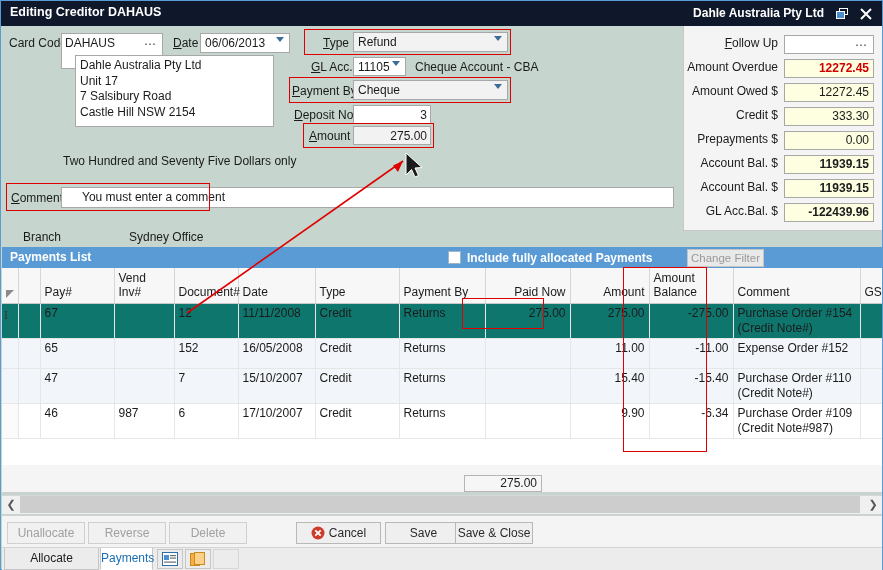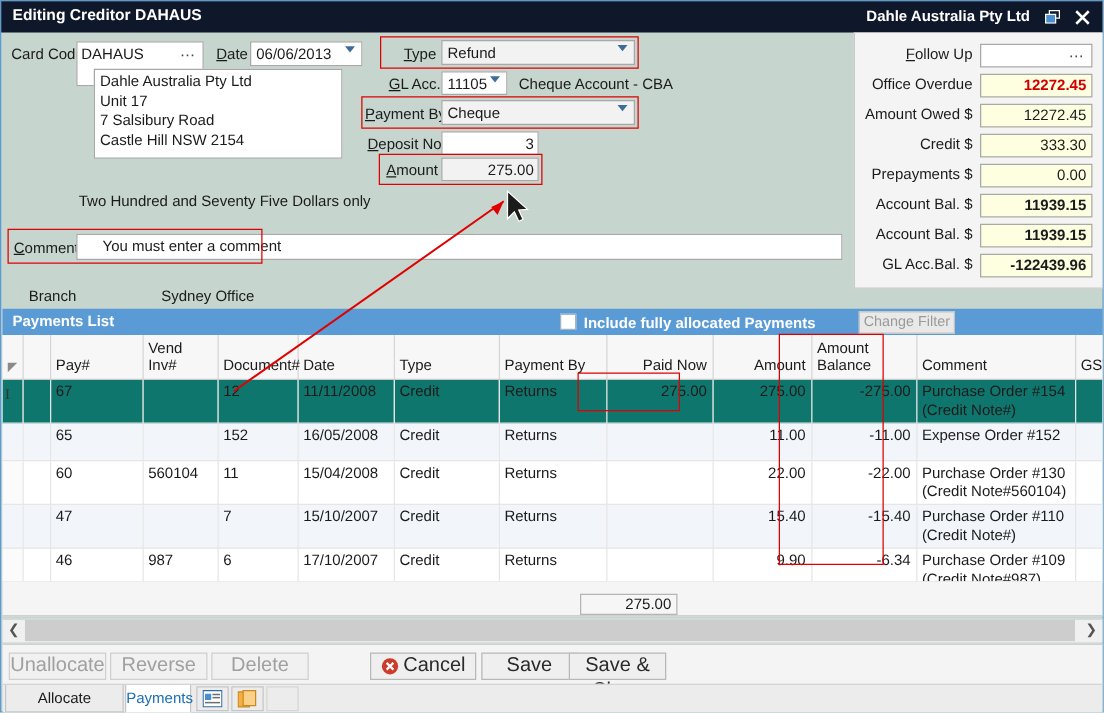--- a/index.html
+++ b/index.html
@@ -71,21 +71,21 @@
   .sumfld{position:absolute;left:463px;top:474px;width:78px;height:17px;box-sizing:border-box;background:#f6f6f6;border:1px solid #b5b5b5;text-align:right;padding:0 4px;font-size:12px;line-height:15px;}
 
   .hscroll{position:absolute;left:1px;top:494px;width:880px;height:18px;background:#f0f0f0;border-top:1px solid #d7d7d7;}
   .hs-left,.hs-right{position:absolute;top:0;width:18px;height:17px;text-align:center;line-height:17px;color:#555;font-size:11px;}
   .hs-left{left:0;}
   .hs-right{right:0;}
   .hs-thumb{position:absolute;left:18px;top:0;width:840px;height:17px;background:#cdcdcd;}
 
   
   .btnbar{position:absolute;left:1px;top:514px;width:880px;height:32px;background:#f4f4f4;border-top:1px solid #d0d0d0;}
-  .btn{position:absolute;top:6px;height:22px;box-sizing:border-box;background:#efefef;border:1px solid #b8b8b8;font-size:16px;text-align:center;line-height:20px;color:#2a2a2a;}
+  .btn{position:absolute;top:6px;height:22px;box-sizing:border-box;background:#efefef;border:1px solid #b8b8b8;font-size:12px;text-align:center;line-height:20px;color:#2a2a2a;}
   .btn.disabled{color:#a0a0a0;background:#f1f1f1;border-color:#cfcfcf;}
 
   .tabbar{position:absolute;left:1px;top:546px;width:880px;height:23px;background:#ececec;border-top:1px solid #d4d4d4;}
   .tab{position:absolute;top:0;height:22px;box-sizing:border-box;border:1px solid #c6c6c6;border-top:none;background:#ececec;font-size:12px;line-height:20px;text-align:center;}
   .tab.active{background:#fff;color:#1a6fb5;border-bottom:1px solid #fff;}
   .tabicon{position:absolute;top:1px;width:26px;height:20px;box-sizing:border-box;border:1px solid #c6c6c6;background:#ececec;}
 
   .arrow-svg{position:absolute;left:0;top:0;pointer-events:none;}
 </style>
 </head>
@@ -163,21 +163,21 @@
   <div class="redbox" style="left:302px;top:122px;width:131px;height:25px;"></div>
 
   <div class="rpanel">
     <div class="rrow" style="top:9px;">
       <span class="rlbl"><u>F</u>ollow Up</span>
       <span class="rval white">
           <span class="ellip">⋯</span>
         </span>
     </div>
     <div class="rrow" style="top:33px;">
-      <span class="rlbl">Office Overdue</span>
+      <span class="rlbl">Amount Overdue</span>
       <span class="rval red">12272.45</span>
     </div>
     <div class="rrow" style="top:57px;">
       <span class="rlbl">Amount Owed $</span>
       <span class="rval">12272.45</span>
     </div>
     <div class="rrow" style="top:81px;">
       <span class="rlbl">Credit $</span>
       <span class="rval">333.30</span>
     </div>
@@ -281,35 +281,20 @@
           <td>152</td>
           <td>16/05/2008</td>
           <td>Credit</td>
           <td>Returns</td>
           <td class="num"></td>
           <td class="num">11.00</td>
           <td class="num">-11.00</td>
           <td>Expense Order #152</td>
           <td></td>
         </tr>
-        <tr>
-          <td class="gutter"></td>
-          <td class="treecol"></td>
-          <td>60</td>
-          <td>560104</td>
-          <td>11</td>
-          <td>15/04/2008</td>
-          <td>Credit</td>
-          <td>Returns</td>
-          <td class="num"></td>
-          <td class="num">22.00</td>
-          <td class="num">-22.00</td>
-          <td>Purchase Order #130 (Credit Note#560104)</td>
-          <td></td>
-        </tr>
         <tr class="alt">
           <td class="gutter"></td>
           <td class="treecol"></td>
           <td>47</td>
           <td></td>
           <td>7</td>
           <td>15/10/2007</td>
           <td>Credit</td>
           <td>Returns</td>
           <td class="num"></td>

